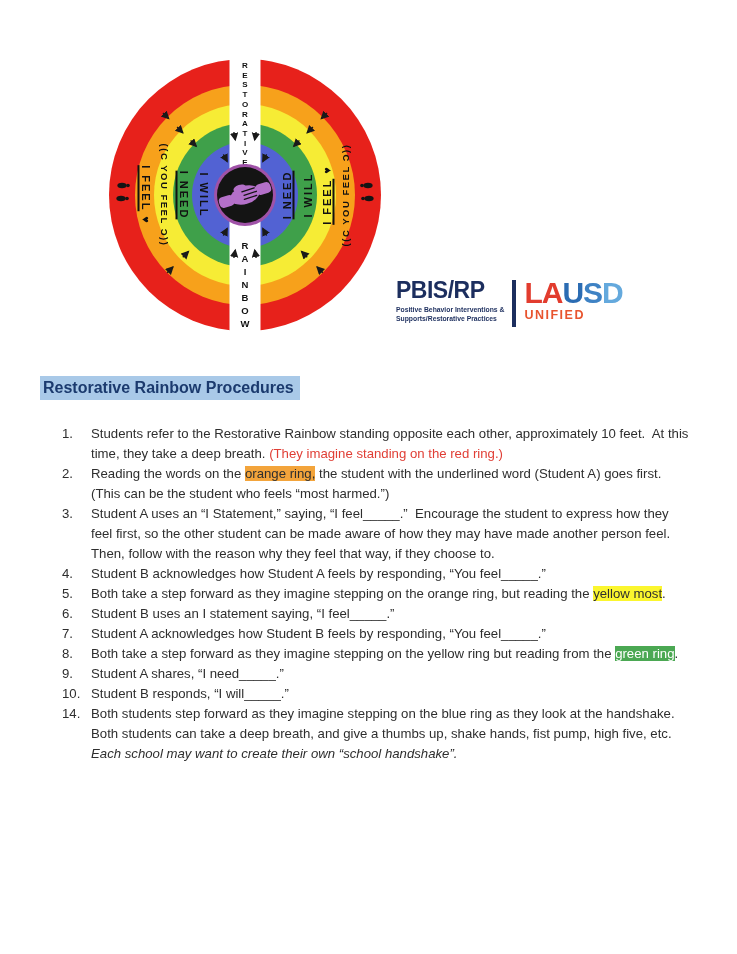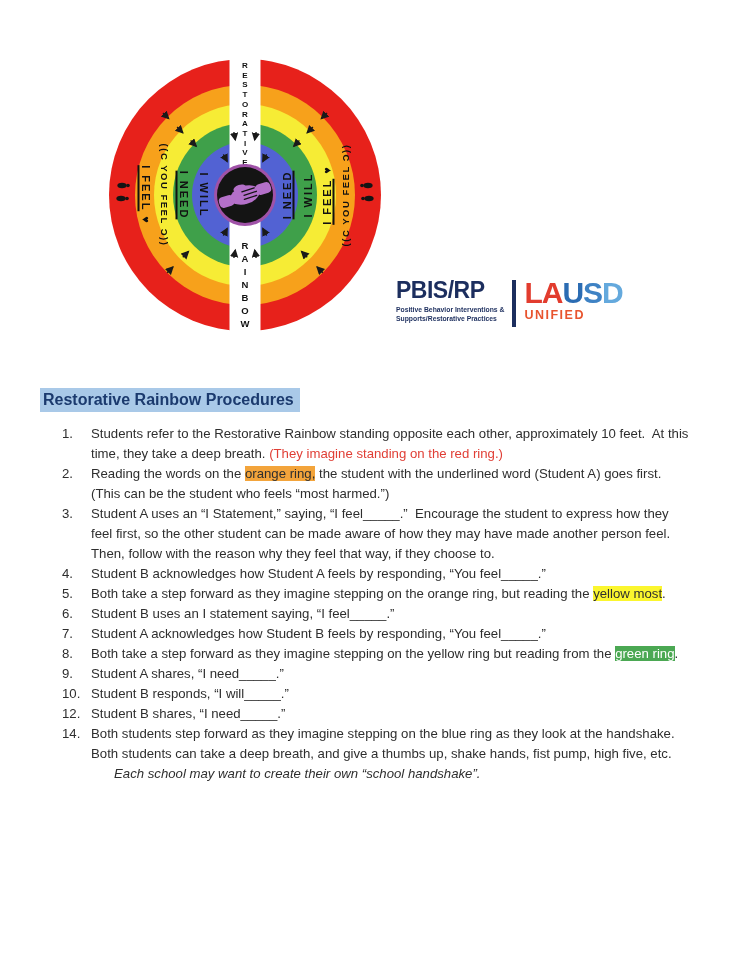--- a/index.html
+++ b/index.html
@@ -22,34 +22,34 @@
   
   #logo{position:absolute;left:396px;top:279px;display:flex;align-items:flex-start;}
   .pbis-name{font-weight:bold;font-size:23px;line-height:1;letter-spacing:-.5px;color:var(--pbis-navy);}
   .pbis-tag{font-size:6.8px;line-height:1.3;color:var(--pbis-navy);margin-top:4px;font-weight:bold;}
   .logo-divider{width:4px;height:47px;background:var(--pbis-navy);margin:1px 8px 0 8px;}
   .lausd-word{font-weight:bold;font-size:30px;line-height:0.95;letter-spacing:-1px;}
   .l-la{color:var(--la-red);} .l-u{color:var(--u-blue);} .l-s{color:var(--s-blue);} .l-d{color:var(--d-blue);}
   .lausd-unified{font-weight:bold;font-size:12.5px;letter-spacing:1.5px;color:var(--unified-orange);margin-top:0px;}
   
   #title{
-    position:absolute;left:40px;top:388px;display:inline-block;
+    position:absolute;left:40px;top:376px;display:inline-block;
     background:var(--title-bg);color:var(--title-fg);
     font-weight:bold;font-size:16px;padding:2px 6px 3px 3px;line-height:1.2;
   }
   #proc-list{
     position:absolute;left:58px;top:424px;width:632px;margin:0;padding:0;
     list-style:none;font-size:13.2px;line-height:20px;
   }
   #proc-list li{display:flex;align-items:flex-start;}
   #proc-list .num{flex:0 0 29px;padding-left:4px;}
   #proc-list .body{flex:1;white-space:pre-wrap;}
   .seg-plain{}
   .seg-red{color:var(--note-red);}
-  .seg-italic{font-style:italic;margin-left:23px;}
+  .seg-italic{font-style:italic;}
   .seg-hl-orange{background:var(--hl-orange);text-align:right;}
   .seg-hl-yellow{background:var(--hl-yellow);}
   .seg-hl-green{background:var(--hl-green);color:#ffffff;text-align:right;}
   .seg-hl-blue{background:var(--hl-blue);color:#ffffff;}
 </style>
 </head>
 <body>
 
 <div id="diagram">
   <svg width="274" height="280" viewBox="-137 -140 274 280">
@@ -195,20 +195,16 @@
     </li>
     <li>
       <span class="num">9.</span>
       <span class="body"><span class="seg-plain">Student A shares, “I need_____.”</span></span>
     </li>
     <li>
       <span class="num">10.</span>
       <span class="body"><span class="seg-plain">Student B responds, “I will_____.”</span></span>
     </li>
     <li>
-      <span class="num">12.</span>
-      <span class="body"><span class="seg-plain">Student B shares, “I need_____.”</span></span>
-    </li>
-    <li>
       <span class="num">14.</span>
       <span class="body"><span class="seg-plain">Both students step forward as they imagine stepping on the blue ring as they look at the handshake. Both students can take a deep breath, and give a thumbs up, shake hands, fist pump, high five, etc.  </span><span class="seg-italic">Each school may want to create their own “school handshake”.</span></span>
     </li>
   </ol>
 
 </body></html>

